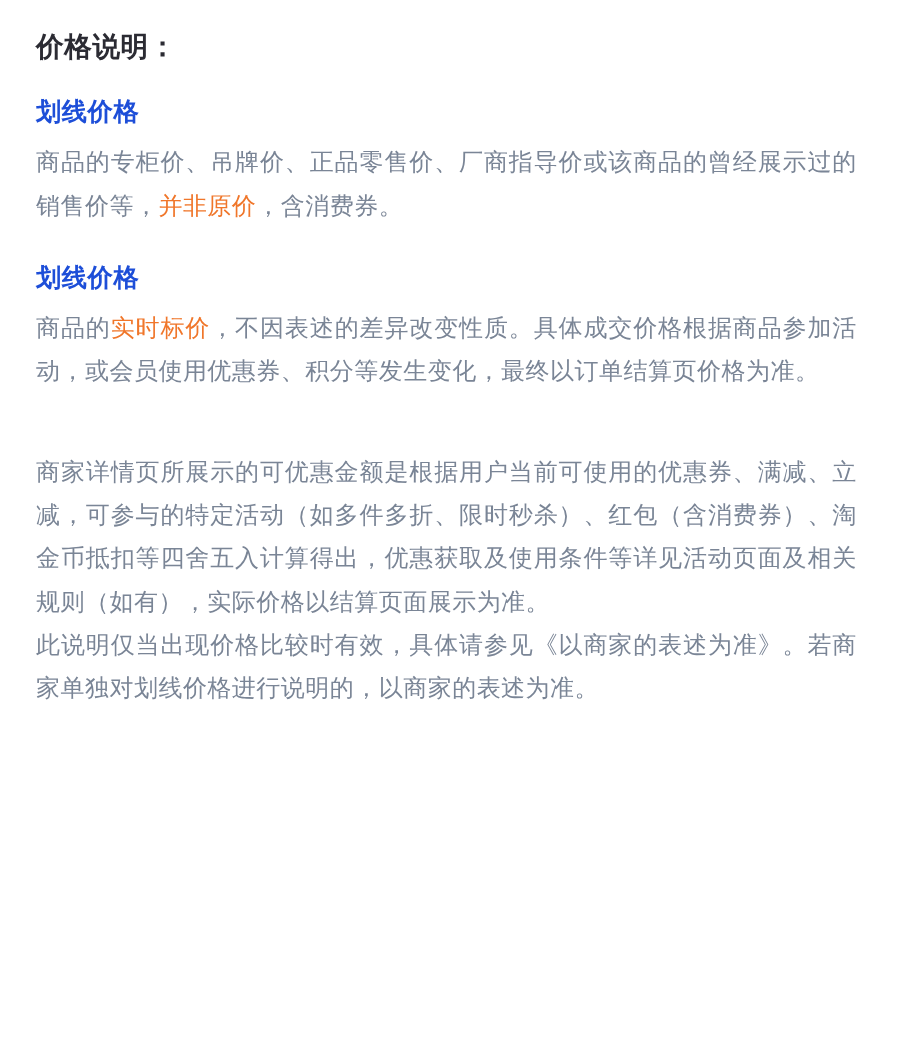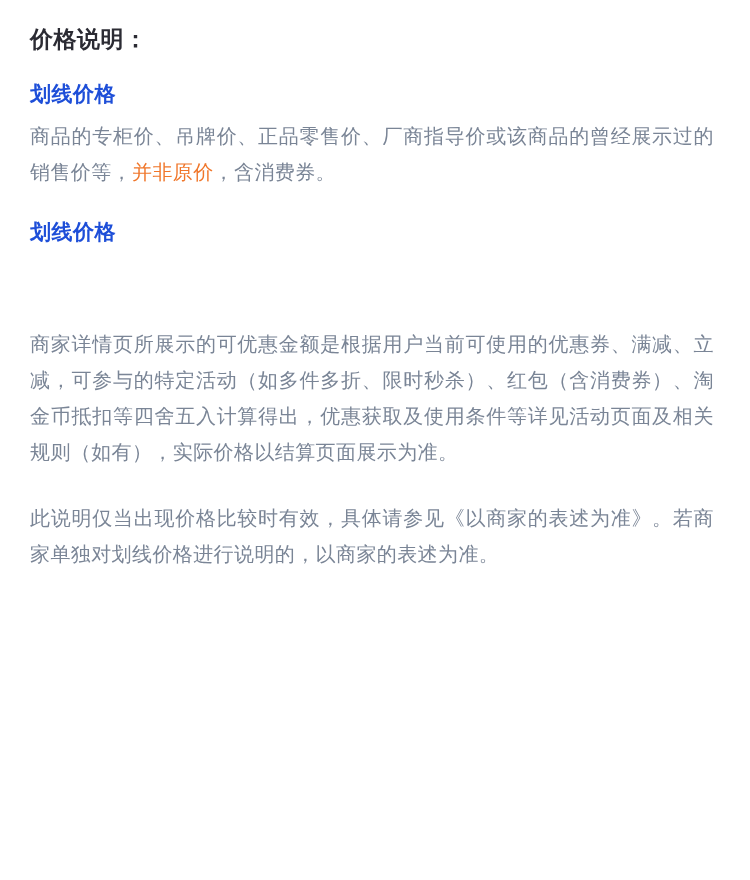--- a/index.html
+++ b/index.html
@@ -45,21 +45,20 @@
     color: #7a8596;
     letter-spacing: 0.4px;
     margin: 0;
     text-align: justify;
     text-justify: inter-ideograph;
   }
   .hl {
     color: #f0762a;
   }
   .para-block {
-    margin-top: 30px;
   }
   .para-block:first-child {
     margin-top: 0;
   }
   .spacer-lg {
     height: 22px;
   }
 </style>
 </head>
 <body>
@@ -68,20 +67,21 @@
 
   <h1 class="main-title">价格说明：</h1>
 
   <div class="section">
     <h2 class="section-title">划线价格</h2>
     <p class="body-text"><span>商品的专柜价、吊牌价、正品零售价、厂商指导价或该商品的曾经展示过的销售价等，</span><span class="hl">并非原价</span><span>，含消费券。</span></p>
   </div>
 
   <div class="section">
     <h2 class="section-title">划线价格</h2>
+    <p class="body-text"><span>商品的</span><span class="hl">实时标价</span><span>，不因表述的差异改变性质。具体成交价格根据商品参加活动，或会员使用优惠券、积分等发生变化，最终以订单结算页价格为准。</span></p>
   </div>
 
   <div class="spacer-lg"></div>
 
   <p class="body-text para-block">商家详情页所展示的可优惠金额是根据用户当前可使用的优惠券、满减、立减，可参与的特定活动（如多件多折、限时秒杀）、红包（含消费券）、淘金币抵扣等四舍五入计算得出，优惠获取及使用条件等详见活动页面及相关规则（如有），实际价格以结算页面展示为准。</p>
 
   <p class="body-text para-block">此说明仅当出现价格比较时有效，具体请参见《以商家的表述为准》。若商家单独对划线价格进行说明的，以商家的表述为准。</p>
 
 </div>
 

